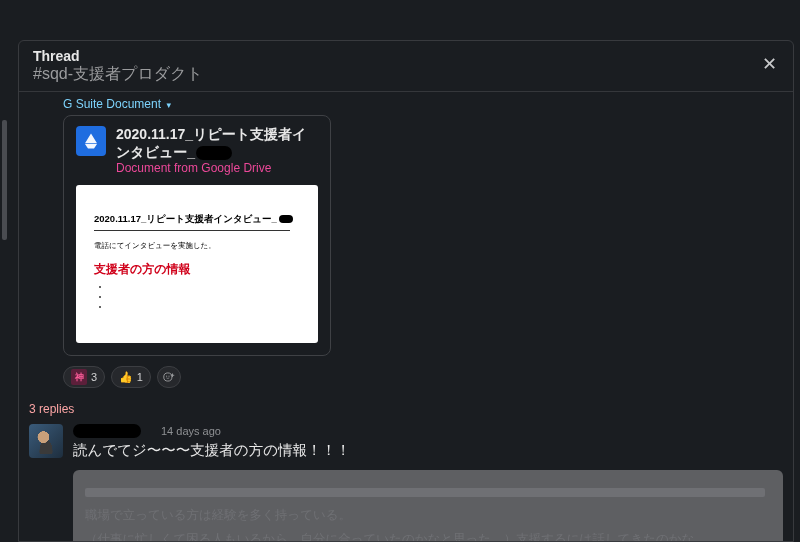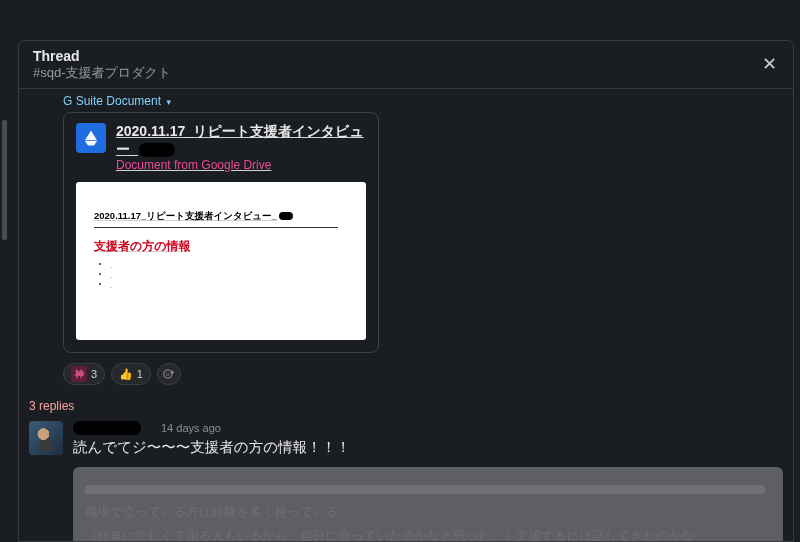--- a/index.html
+++ b/index.html
@@ -28,40 +28,39 @@
     left: 2px; top: 120px; width: 5px; height: 120px;
     background: #4a4c51;
     border-radius: 2px;
   }
   .header {
     padding: 7px 14px 6px;
     border-bottom: 1px solid #35373b;
     position: relative;
   }
   .hdr-title { color: #e8e8e8; font-weight: 700; font-size: 14px; }
-  .hdr-sub   { color: #9a9b9d; font-size: 13px; margin-top: 0px; }
+  .hdr-sub   { color: #9a9b9d; font-size: 16px; margin-top: 0px; }
   .close-x {
     position: absolute; right: 10px; top: 10px;
     color: #c8c9cb; font-size: 18px; line-height: 1;
     cursor: pointer; padding: 4px 6px; border-radius: 4px;
   }
   .content { flex: 1; overflow: hidden; padding: 0 0 0 0; }
 
   .msg-col { padding-left: 44px; }
 
   .attach-title { color: #7dd3fc; font-size: 12px; padding: 5px 0 4px; }
   .caret { font-size: 9px; margin-left: 2px; }
 
   .attach-card {
     border: 1px solid #3f4145;
     border-radius: 8px;
-    width: 316px;
+    width: 268px;
     padding: 10px 12px 12px;
     background: #1a1d21;
-    text-decoration: underline;
   }
   .card-head { display: flex; gap: 10px; align-items: flex-start; }
   .drive-badge {
     width: 30px; height: 30px; border-radius: 4px;
     background: #1f6de0;
     display: flex; align-items: center; justify-content: center;
     flex-shrink: 0;
   }
   .drive-badge svg { width: 18px; height: 18px; }
   .card-name { color: #e8e8e8; font-weight: 700; font-size: 14px; line-height: 1.25; }
@@ -182,20 +181,21 @@
             <div class="card-name">
               <span>2020.11.17_リピート支援者インタビュー_</span><span class="redact-oval"></span>
             </div>
             <div class="card-src">Document from Google Drive</div>
           </div>
         </div>
 
         <div class="doc-thumb">
           <div class="doc-title">2020.11.17_リピート支援者インタビュー_</div>
           <hr class="doc-hr">
+          <div class="doc-line">電話にてインタビューを実施した。</div>
           <div class="doc-red">支援者の方の情報</div>
           <ul class="doc-bullets">
             <li>&nbsp;</li>
             <li>&nbsp;</li>
             <li>&nbsp;</li>
           </ul>
         </div>
       </div>
 
       <div class="react-row">

